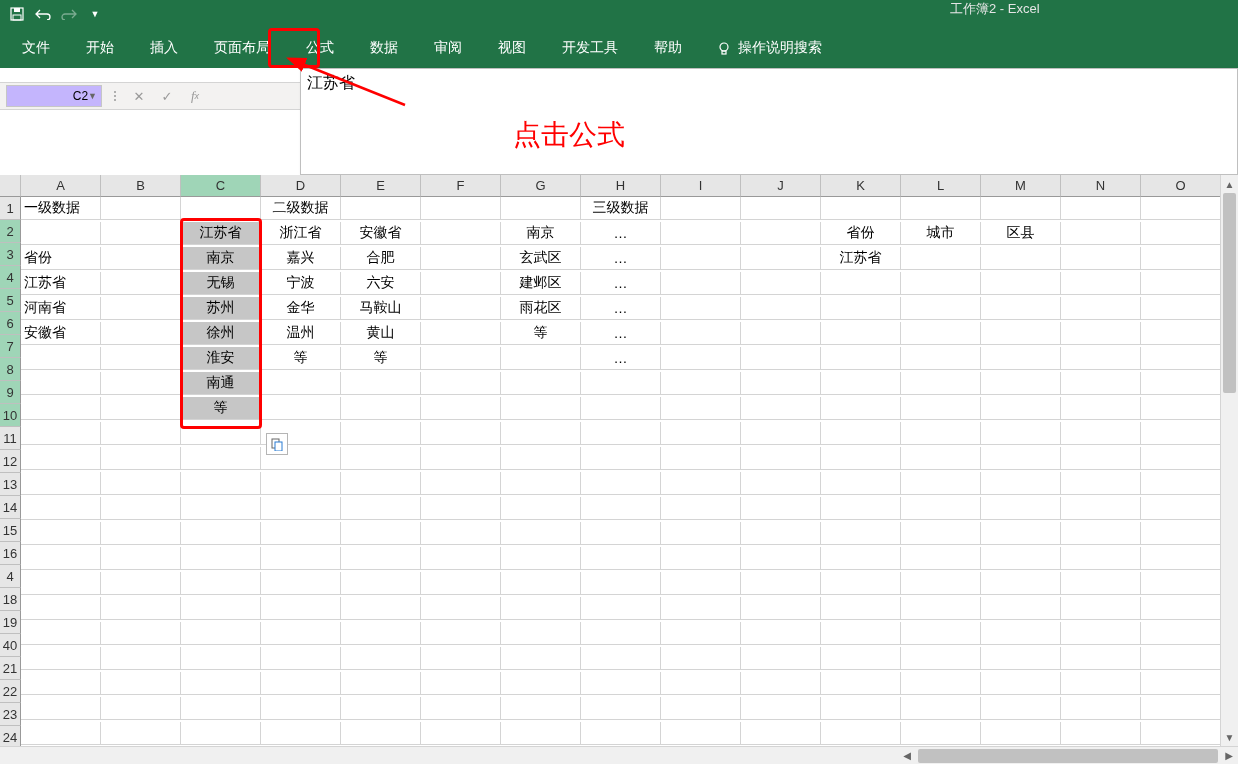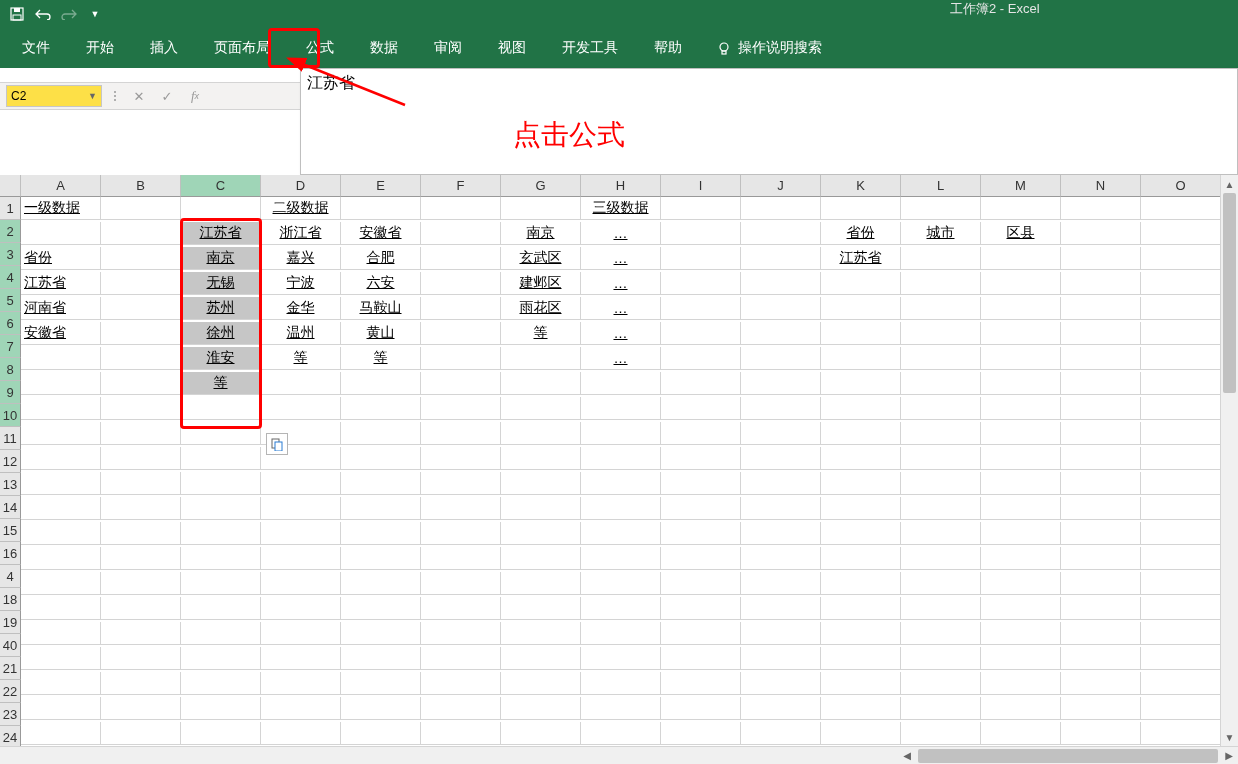--- a/index.html
+++ b/index.html
@@ -13,41 +13,41 @@
   
   
   .ribbon { height: 40px; background: #217346; display: flex; align-items: center; padding-left: 8px; gap: 8px; }
   .ribbon-tab { color: #fff; font-size: 14px; padding: 8px 14px; cursor: pointer; position: relative; }
   .tab-highlight { position: absolute; border: 3px solid #ff0000; border-radius: 4px; pointer-events: none; }
   .tell-me { display: flex; align-items: center; gap: 6px; color: #fff; font-size: 14px; margin-left: 12px; }
   .bulb { width: 16px; height: 16px; }
   
   
   .fbar-row { height: 28px; background: #f3f2f1; display: flex; align-items: center; border-bottom: 1px solid #d4d4d4; border-top: 1px solid #d4d4d4; }
-  .name-box { width: 96px; height: 22px; background: #fde047; border: 1px solid #c6c6c6; font-size: 12px; padding: 2px 4px; margin-left: 6px; display:flex; align-items:center; justify-content:space-between;}
+  .name-box { width: 96px; height: 22px; background: #c4b5fd; border: 1px solid #c6c6c6; font-size: 12px; padding: 2px 4px; margin-left: 6px; display:flex; align-items:center; justify-content:flex-end;}
   .name-box .dd { font-size:9px; color:#666;}
   .fbar-btns { display: flex; align-items: center; gap: 10px; margin-left: 12px; }
   .fbar-btn { width: 18px; height: 18px; display:flex; align-items:center; justify-content:center; font-size:13px; color:#999; cursor:pointer;}
   
   
   .anno-box { position: absolute; background: #fff; border: 1px solid #bfbfbf; box-shadow: 1px 1px 3px rgba(0,0,0,0.1); display:flex; align-items:center; justify-content:center; }
   .anno-text { color: #ff0000; font-size: 28px; font-family: "SimSun","宋体",serif; }
   
   
   .arrow { position: absolute; pointer-events: none; }
   
   
   .grid-wrap { position: absolute; left: 0; top: 175px; right: 0; bottom: 18px; overflow: hidden; }
   .corner { position:absolute; left:0; top:0; width:21px; height:22px; background:#e6e6e6; border-right:1px solid #bfbfbf; border-bottom:1px solid #999; }
   .col-headers { position:absolute; left:21px; top:0; height:22px; display:flex; }
   .col-h { width:80px; height:22px; background:#e6e6e6; border-right:1px solid #bfbfbf; border-bottom:1px solid #999; display:flex; align-items:center; justify-content:center; font-size:13px; color:#333; cursor:pointer;}
   .row-headers { position:absolute; left:0; top:22px; width:21px; }
   .row-h { width:21px; height:23px; background:#e6e6e6; border-right:1px solid #999; border-bottom:1px solid #bfbfbf; display:flex; align-items:center; justify-content:center; font-size:13px; color:#333; cursor:pointer;}
   .cells { position:absolute; left:21px; top:22px; }
-  .row { display:flex; height:25px;text-decoration:underline; }
+  .row { display:flex; height:25px; }
   .cell { width:80px; height:23px; border-right:1px solid #d4d4d4; border-bottom:1px solid #d4d4d4; font-size:14px; padding:1px 3px; display:flex; align-items:center; overflow:hidden; white-space:nowrap; cursor:cell; background:#fff;}
   .cell.center { justify-content:center; }
   .cell.sel { background:#c6c6c6; }
   
   
   .red-box { position:absolute; border:3px solid #ff0000; border-radius:4px; pointer-events:none; }
   
   
   .paste-opt { position:absolute; width:22px; height:22px; border:1px solid #b5b5b5; background:#fff; display:flex; align-items:center; justify-content:center; font-size:11px; }
   
@@ -311,20 +311,37 @@
         <div class="cell"></div>
         <div class="cell center"></div>
         <div class="cell center"></div>
         <div class="cell center"></div>
         <div class="cell"></div>
         <div class="cell"></div>
       </div>
       <div class="row">
         <div class="cell"></div>
         <div class="cell"></div>
+        <div class="cell center sel">南通</div>
+        <div class="cell center"></div>
+        <div class="cell center"></div>
+        <div class="cell"></div>
+        <div class="cell center"></div>
+        <div class="cell center"></div>
+        <div class="cell"></div>
+        <div class="cell"></div>
+        <div class="cell center"></div>
+        <div class="cell center"></div>
+        <div class="cell center"></div>
+        <div class="cell"></div>
+        <div class="cell"></div>
+      </div>
+      <div class="row">
+        <div class="cell"></div>
+        <div class="cell"></div>
         <div class="cell center sel">等</div>
         <div class="cell center"></div>
         <div class="cell center"></div>
         <div class="cell"></div>
         <div class="cell center"></div>
         <div class="cell center"></div>
         <div class="cell"></div>
         <div class="cell"></div>
         <div class="cell center"></div>
         <div class="cell center"></div>

